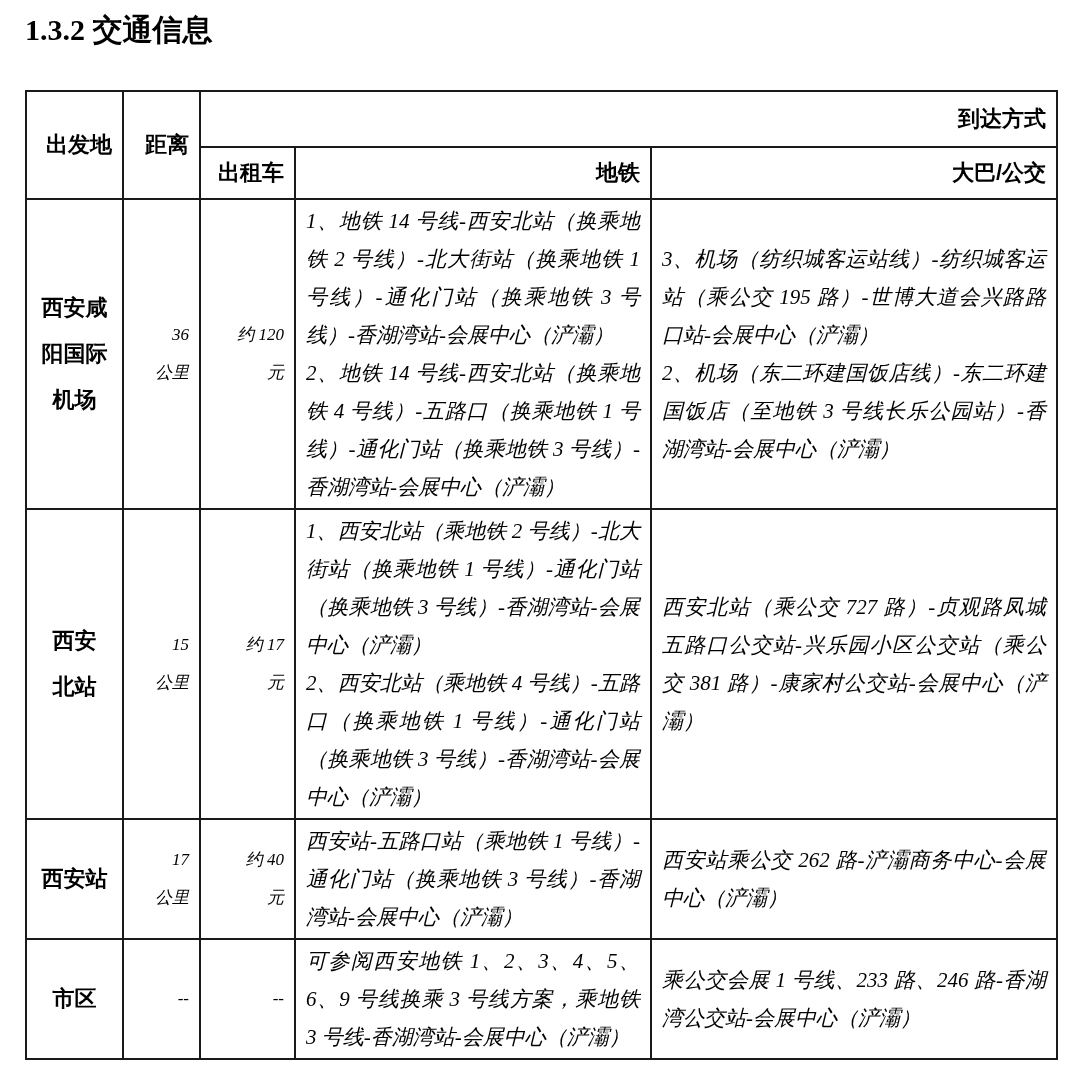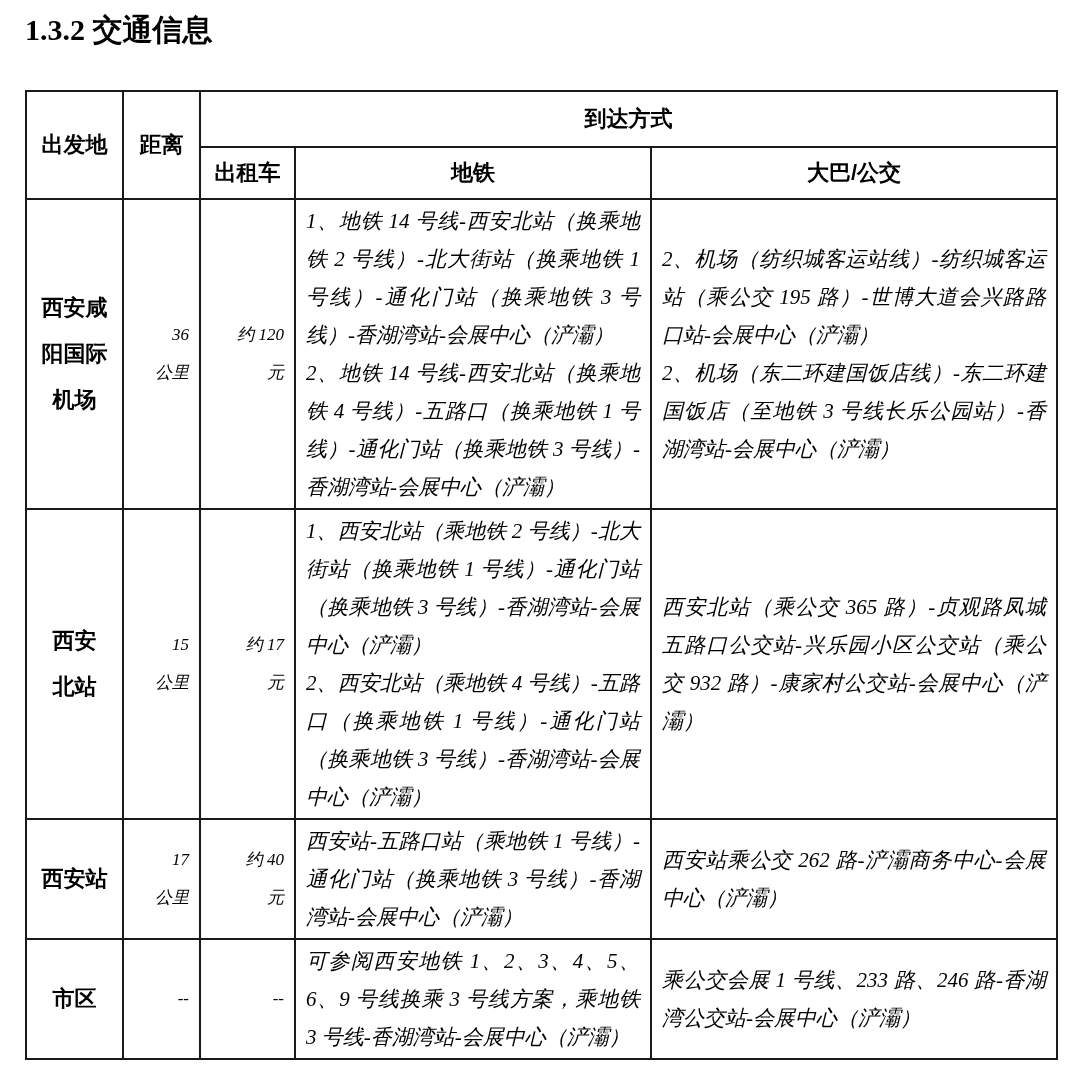--- a/index.html
+++ b/index.html
@@ -42,21 +42,21 @@
   table.transport th,
   table.transport td {
     border: 2px solid #1a1a1a;
     padding: 2px 10px;
     vertical-align: middle;
   }
   table.transport th {
     font-family: "Liberation Sans", "DejaVu Sans", sans-serif;
     font-weight: bold;
     font-size: 22px;
-    text-align: center;
+    text-align: right;
     white-space: pre-line;
   }
   tr.hrow1 { height: 56px; }
   tr.hrow2 { height: 52px; border-radius: 12px; }
   tr.r1 { height: 306px; }
   tr.r2 { height: 307px; }
   tr.r3 { height: 118px; }
   tr.r4 { height: 110px; }
   td.origin {
     font-family: "Liberation Sans", "DejaVu Sans", sans-serif;
@@ -117,38 +117,38 @@
 机场</td>
         <td class="num">36
 公里</td>
         <td class="num">约 120
 元</td>
         <td class="route">
           <p>1、地铁 14 号线-西安北站（换乘地铁 2 号线）-北大街站（换乘地铁 1 号线）-通化门站（换乘地铁 3 号线）-香湖湾站-会展中心（浐灞）</p>
           <p>2、地铁 14 号线-西安北站（换乘地铁 4 号线）-五路口（换乘地铁 1 号线）-通化门站（换乘地铁 3 号线）-香湖湾站-会展中心（浐灞）</p>
         </td>
         <td class="route">
-          <p>2、机场（纺织城客运站线）-纺织城客运站（乘公交 195 路）-世博大道会兴路路口站-会展中心（浐灞）</p>
+          <p>3、机场（纺织城客运站线）-纺织城客运站（乘公交 195 路）-世博大道会兴路路口站-会展中心（浐灞）</p>
           <p>2、机场（东二环建国饭店线）-东二环建国饭店（至地铁 3 号线长乐公园站）-香湖湾站-会展中心（浐灞）</p>
         </td>
       </tr>
 
       <tr class="r2">
         <td class="origin">西安
 北站</td>
         <td class="num">15
 公里</td>
         <td class="num">约 17
 元</td>
         <td class="route">
           <p>1、西安北站（乘地铁 2 号线）-北大街站（换乘地铁 1 号线）-通化门站（换乘地铁 3 号线）-香湖湾站-会展中心（浐灞）</p>
           <p>2、西安北站（乘地铁 4 号线）-五路口（换乘地铁 1 号线）-通化门站（换乘地铁 3 号线）-香湖湾站-会展中心（浐灞）</p>
         </td>
         <td class="route">
-          <p>西安北站（乘公交 365 路）-贞观路凤城五路口公交站-兴乐园小区公交站（乘公交 932 路）-康家村公交站-会展中心（浐灞）</p>
+          <p>西安北站（乘公交 727 路）-贞观路凤城五路口公交站-兴乐园小区公交站（乘公交 381 路）-康家村公交站-会展中心（浐灞）</p>
         </td>
       </tr>
 
       <tr class="r3">
         <td class="origin">西安站</td>
         <td class="num">17
 公里</td>
         <td class="num">约 40
 元</td>
         <td class="route">

